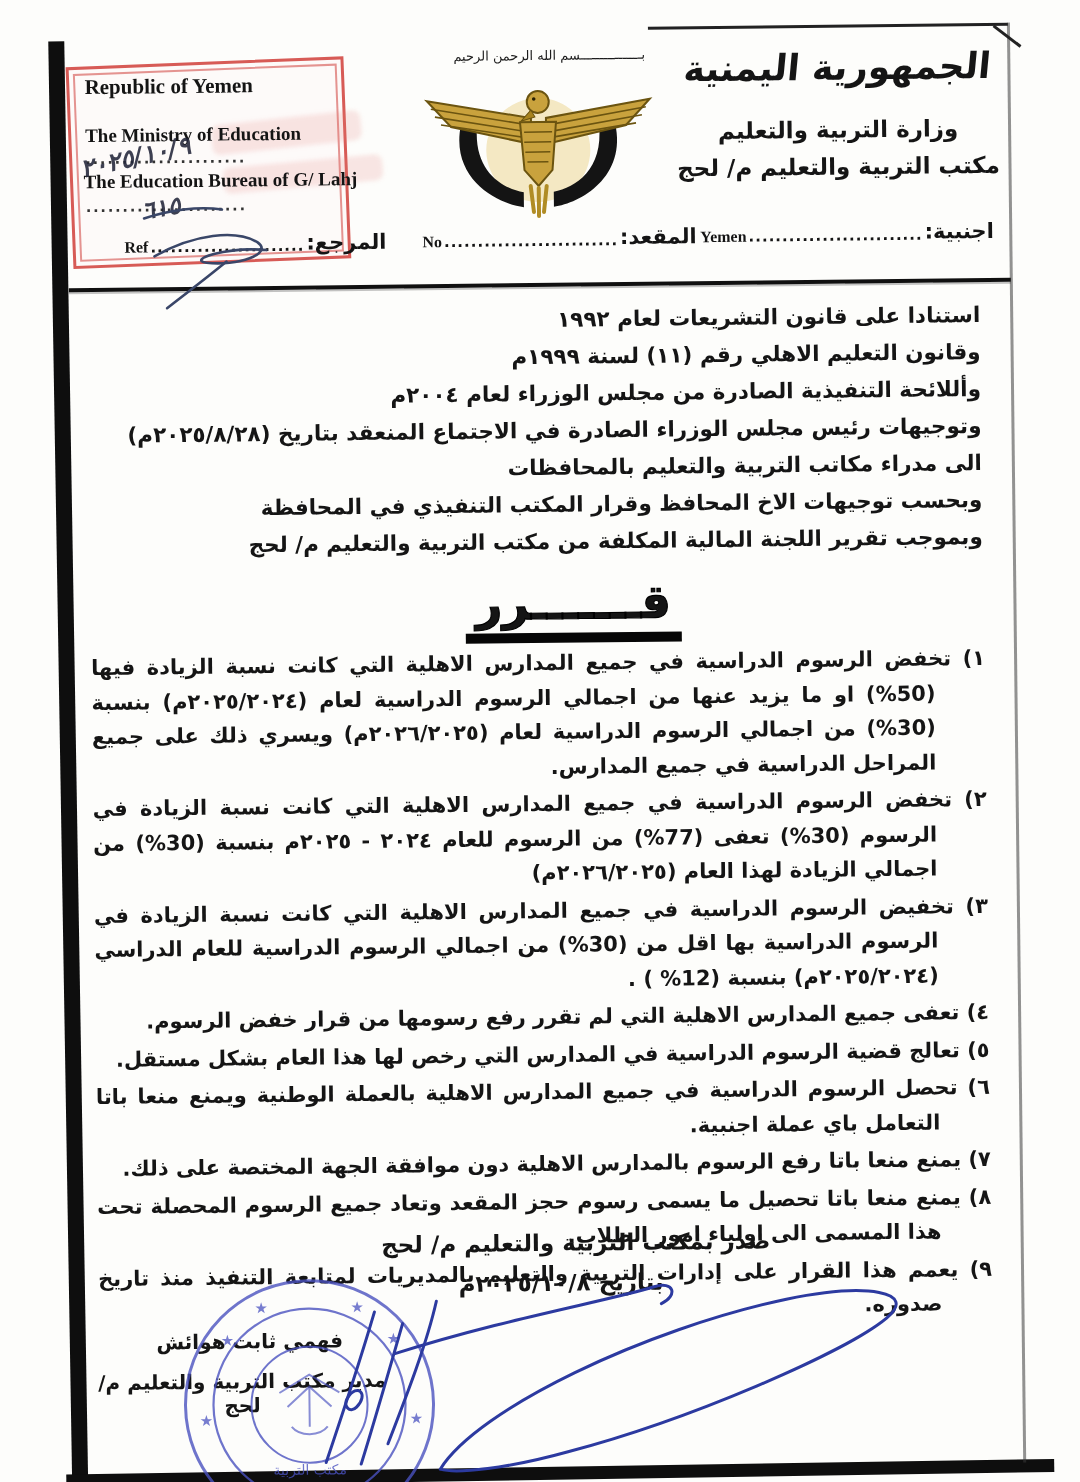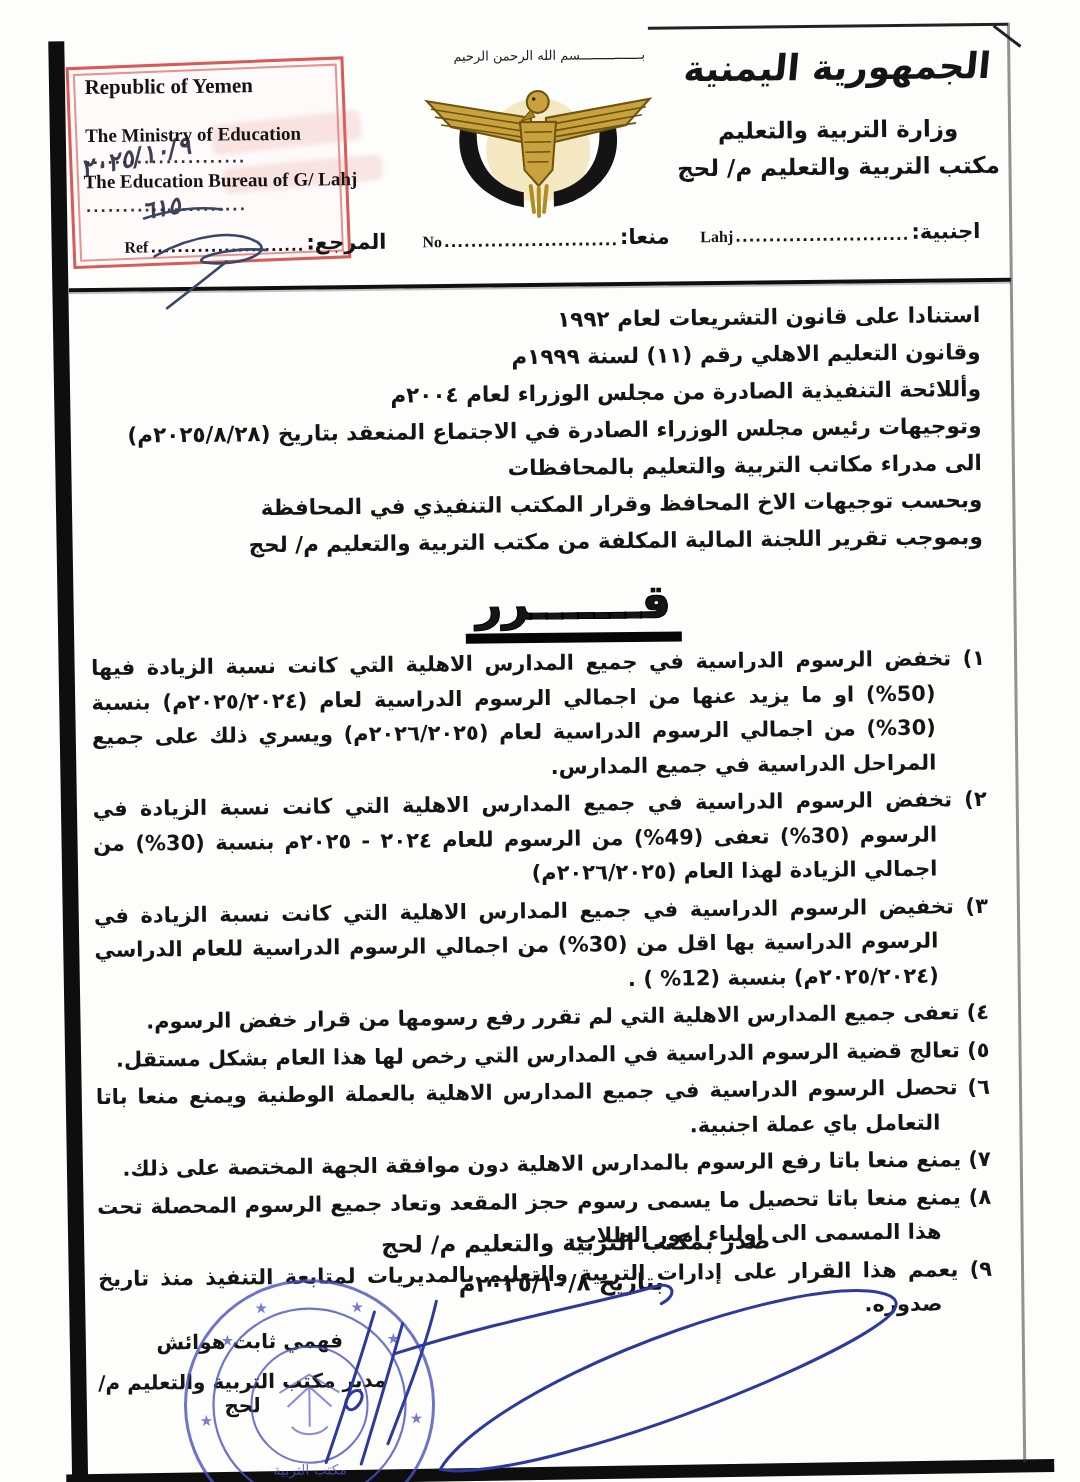--- a/index.html
+++ b/index.html
@@ -115,24 +115,24 @@
   <div class="hline" style="top:157px;">مكتب التربية والتعليم م/ لحج</div>
 
   <div class="fieldrow" style="left:130px;top:228px;">
     <span class="en">Ref</span>
       <span class="dots" style="max-width:180px;">.......................</span>
       <span class="arl">المرجع:</span>
   </div>
   <div class="fieldrow" style="left:428px;top:226px;">
     <span class="en">No</span>
       <span class="dots" style="max-width:190px;">..........................</span>
-      <span class="arl">منعا:</span>
+      <span class="arl">المقعد:</span>
   </div>
   <div class="fieldrow" style="left:706px;top:224px;">
-    <span class="en">Lahj</span>
+    <span class="en">Yemen</span>
       <span class="dots" style="max-width:190px;">..........................</span>
       <span class="arl">اجنبية:</span>
   </div>
 
   <div class="separator"></div>
 
   <div class="preamble">
       <div class="pline"><span>استنادا على قانون التشريعات لعام ١٩٩٢</span></div>
       <div class="pline"><span>وقانون التعليم الاهلي رقم (١١) لسنة ١٩٩٩م</span></div>
       <div class="pline"><span>وأللائحة التنفيذية الصادرة من مجلس الوزراء لعام ٢٠٠٤م</span></div>
@@ -141,21 +141,21 @@
       <div class="pline"><span>وبحسب توجيهات الاخ المحافظ وقرار المكتب التنفيذي في المحافظة</span></div>
       <div class="pline"><span>وبموجب تقرير اللجنة المالية المكلفة من مكتب التربية والتعليم م/ لحج</span></div>
     </div>
 
   <div class="decree-title">
     <span>قـــــــرر</span>
   </div>
 
   <div class="items">
       <div class="item"><span class="num">١) </span><span>تخفض الرسوم الدراسية في جميع المدارس الاهلية التي كانت نسبة الزيادة فيها </span><span dir="ltr">(%50)</span><span> او ما يزيد عنها من اجمالي الرسوم الدراسية لعام </span><span dir="ltr">(٢٠٢٥/٢٠٢٤م)</span><span> بنسبة </span><span dir="ltr">(%30)</span><span> من اجمالي الرسوم الدراسية لعام </span><span dir="ltr">(٢٠٢٦/٢٠٢٥م)</span><span> ويسري ذلك على جميع المراحل الدراسية في جميع المدارس.</span></div>
-      <div class="item"><span class="num">٢) </span><span>تخفض الرسوم الدراسية في جميع المدارس الاهلية التي كانت نسبة الزيادة في الرسوم </span><span dir="ltr">(%30)</span><span> تعفى </span><span dir="ltr">(%49)</span><span> من الرسوم للعام ٢٠٢٤ - ٢٠٢٥م بنسبة </span><span dir="ltr">(%30)</span><span> من اجمالي الزيادة لهذا العام </span><span dir="ltr">(٢٠٢٦/٢٠٢٥م)</span></div>
+      <div class="item"><span class="num">٢) </span><span>تخفض الرسوم الدراسية في جميع المدارس الاهلية التي كانت نسبة الزيادة في الرسوم </span><span dir="ltr">(%30)</span><span> تعفى </span><span dir="ltr">(%77)</span><span> من الرسوم للعام ٢٠٢٤ - ٢٠٢٥م بنسبة </span><span dir="ltr">(%30)</span><span> من اجمالي الزيادة لهذا العام </span><span dir="ltr">(٢٠٢٦/٢٠٢٥م)</span></div>
       <div class="item"><span class="num">٣) </span><span>تخفيض الرسوم الدراسية في جميع المدارس الاهلية التي كانت نسبة الزيادة في الرسوم الدراسية بها اقل من </span><span dir="ltr">(%30)</span><span> من اجمالي الرسوم الدراسية للعام الدراسي </span><span dir="ltr">(٢٠٢٥/٢٠٢٤م)</span><span> بنسبة </span><span dir="ltr">( %12)</span><span> .</span></div>
       <div class="item"><span class="num">٤) </span><span>تعفى جميع المدارس الاهلية التي لم تقرر رفع رسومها من قرار خفض الرسوم.</span></div>
       <div class="item"><span class="num">٥) </span><span>تعالج قضية الرسوم الدراسية في المدارس التي رخص لها هذا العام بشكل مستقل.</span></div>
       <div class="item"><span class="num">٦) </span><span>تحصل الرسوم الدراسية في جميع المدارس الاهلية بالعملة الوطنية ويمنع منعا باتا التعامل باي عملة اجنبية.</span></div>
       <div class="item"><span class="num">٧) </span><span>يمنع منعا باتا رفع الرسوم بالمدارس الاهلية دون موافقة الجهة المختصة على ذلك.</span></div>
       <div class="item"><span class="num">٨) </span><span>يمنع منعا باتا تحصيل ما يسمى رسوم حجز المقعد وتعاد جميع الرسوم المحصلة تحت هذا المسمى الى اولياء امور الطلاب.</span></div>
       <div class="item"><span class="num">٩) </span><span>يعمم هذا القرار على إدارات التربية والتعليم بالمديريات لمتابعة التنفيذ منذ تاريخ صدوره.</span></div>
     </div>
 
   <div class="closing1">صدر بمكتب التربية والتعليم م/ لحج</div>

